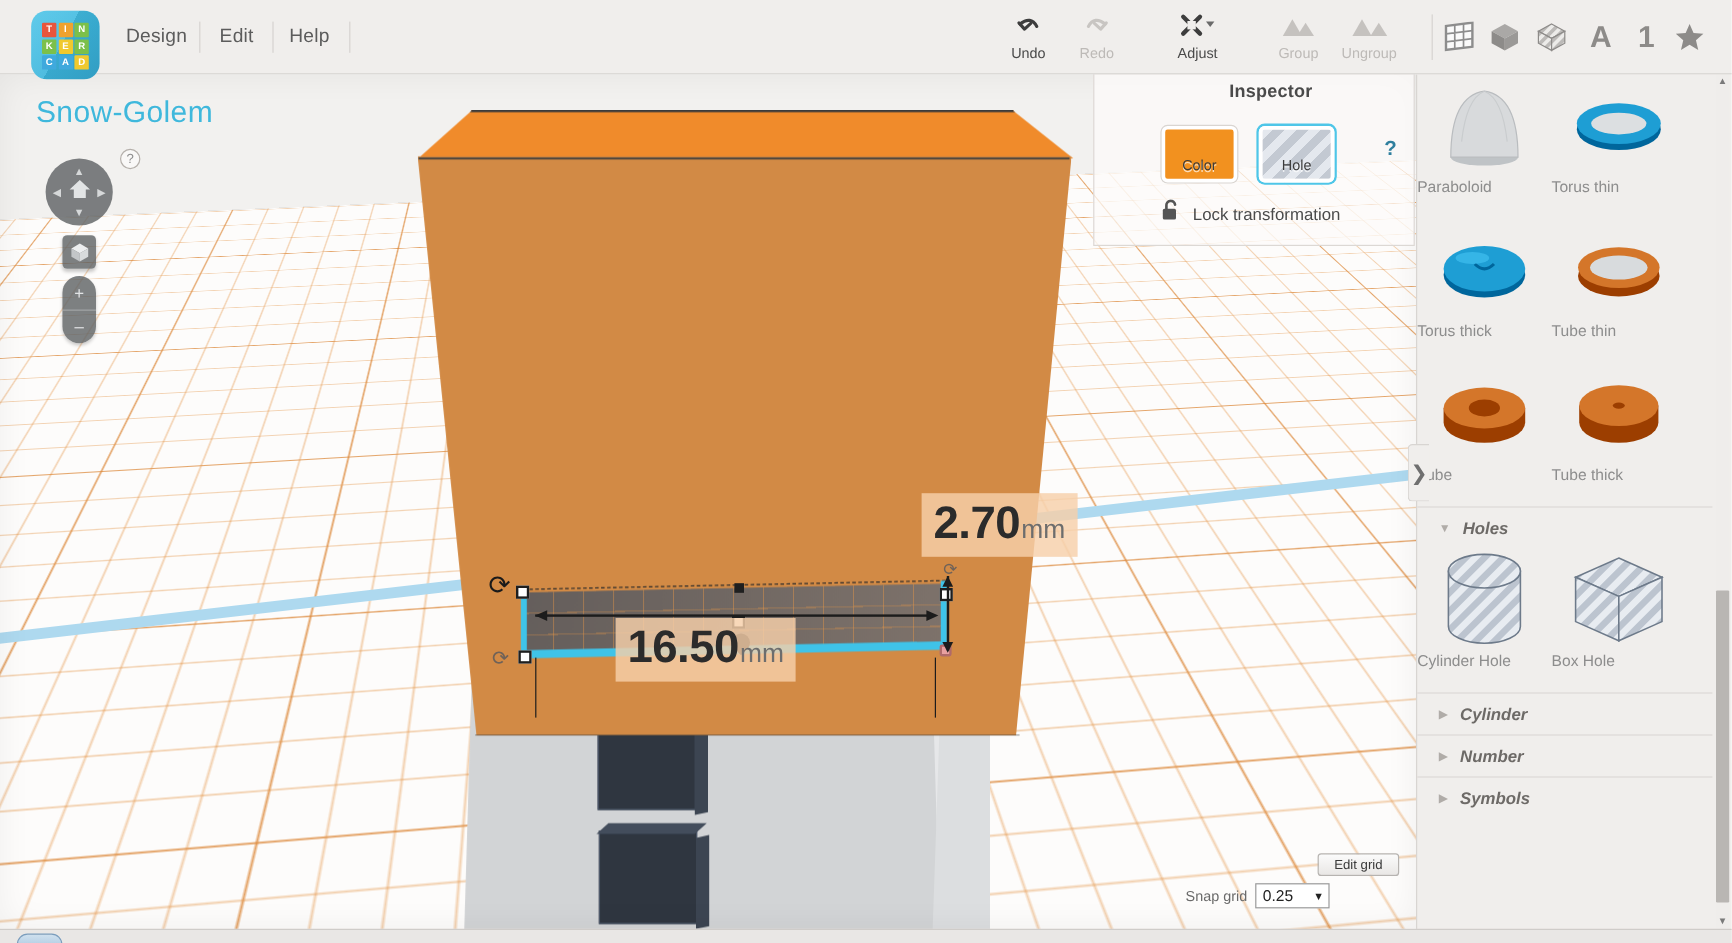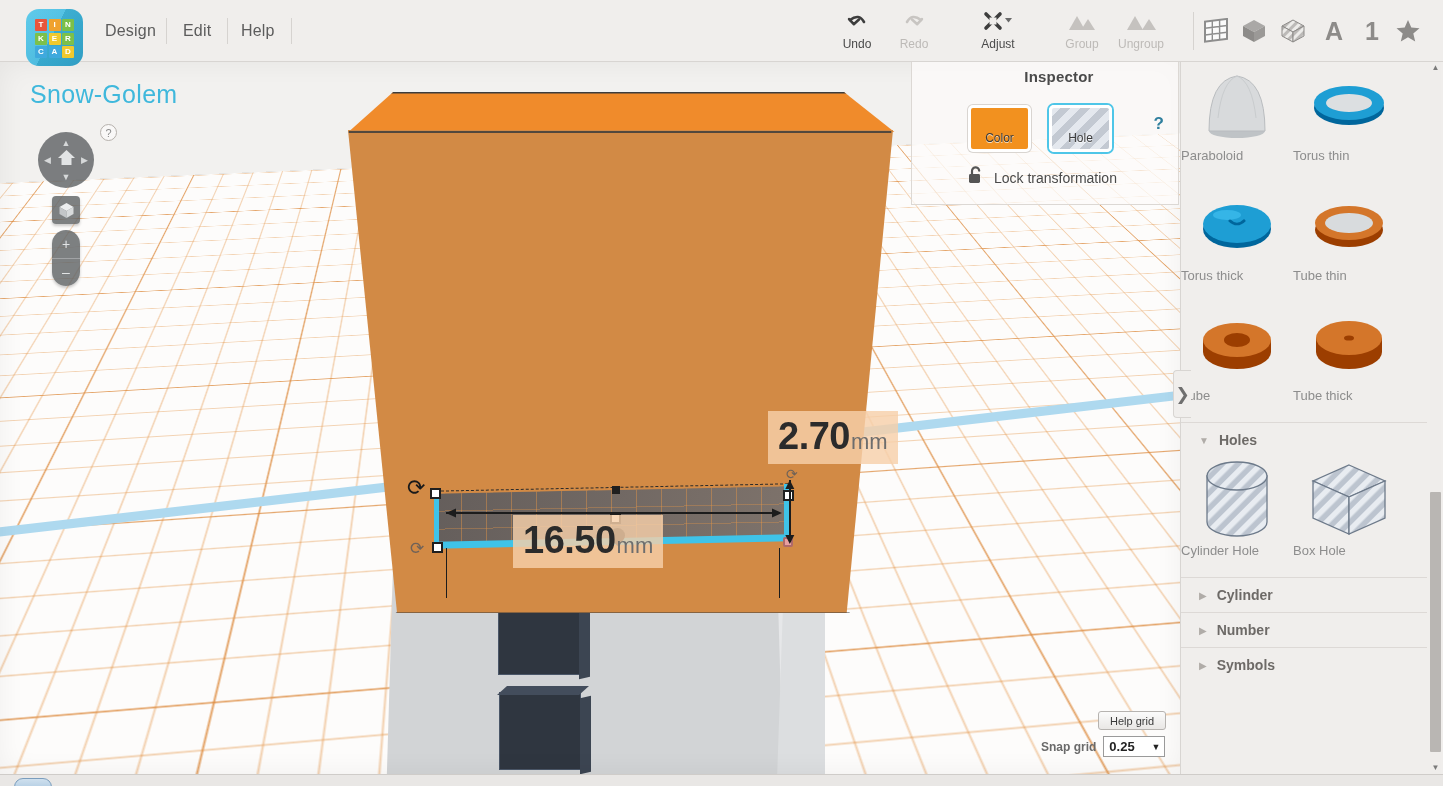--- a/index.html
+++ b/index.html
@@ -292,21 +292,21 @@
     width:112px; height:120px; display:inline-block; cursor:pointer;
     vertical-align:top;
   }
   .shape-cell .art { height:86px; display:flex; align-items:center; justify-content:center; }
   .shape-cell .cap { font-size:13px; color:#8d8d8d; }
   .section-head {
     height:35px; display:flex; align-items:center; gap:10px;
     border-top:1px solid #ddd9d6; padding-left:18px; cursor:pointer;
   }
   .section-head .tri { color:#b0aca8; font-size:10px; }
-  .section-head .nm { font-size:14px; font-weight:bold; color:#6d6a67; }
+  .section-head .nm { font-size:14px; font-weight:bold; color:#6d6a67;font-style:italic; }
   #panel-scroll-track {
     position:absolute; right:2px; top:0; width:11px; height:724px; background:#efedeb;
   }
   #panel-scroll-thumb {
     position:absolute; right:2px; top:430px; width:11px; height:260px;
     background:#b9b6b3; border-radius:1px; cursor:pointer;
   }
   #panel-scroll-up, #panel-scroll-down {
     position:absolute; right:2px; width:11px; height:12px;
     font-size:8px; color:#7a7a7a; text-align:center; line-height:12px; cursor:pointer;
@@ -315,21 +315,21 @@
   #panel-scroll-down { top:700px; }
 
   
   #editgrid {
     position:absolute; left:1098px; top:711px; width:68px; height:19px;
     background:linear-gradient(#fbfbfb,#e9e7e5); border:1px solid #b6b3b0; border-radius:3px;
     font-size:11px; color:#3a3a3a; display:flex; align-items:center; justify-content:center;
     cursor:pointer; z-index:20;
   }
   #snaprow {
-    position:absolute; left:1041px; top:736px; display:flex; align-items:center; gap:7px; z-index:20;font-weight:bold;
+    position:absolute; left:988px; top:736px; display:flex; align-items:center; gap:7px; z-index:20;
   }
   #snaprow .lbl { font-size:12px; color:#6a6a6a; }
   #snapsel {
     width:62px; height:21px; background:#fff; border:1px solid #9a9a9a;
     font-size:13px; color:#222; display:flex; align-items:center;
     justify-content:space-between; padding:0 4px 0 5px; cursor:pointer;
   }
   #snapsel .arrow { font-size:9px; color:#222; }
 
   
@@ -579,21 +579,21 @@
         <path d="M4 8 V5.4 A3.4 3.4 0 0 1 11.2 4.6" fill="none" stroke="#555" stroke-width="2.2" stroke-linecap="round"></path>
         <rect x="1" y="8" width="11" height="9" rx="1.4" fill="#555"></rect>
       </svg>
     </span>
     <span class="lbl">Lock transformation</span>
   </div>
 </div>
 
 <div id="panel-toggle">❯</div>
 
-<div id="editgrid">Help grid</div>
+<div id="editgrid">Edit grid</div>
 <div id="snaprow">
   <span class="lbl">Snap grid</span>
   <div id="snapsel">
     <span>0.25</span>
     <span class="arrow">▼</span>
   </div>
 </div>
 
 <div id="rightpanel">
   <div class="shape-grid" id="shape-grid"><div class="shape-cell"><div class="art">

